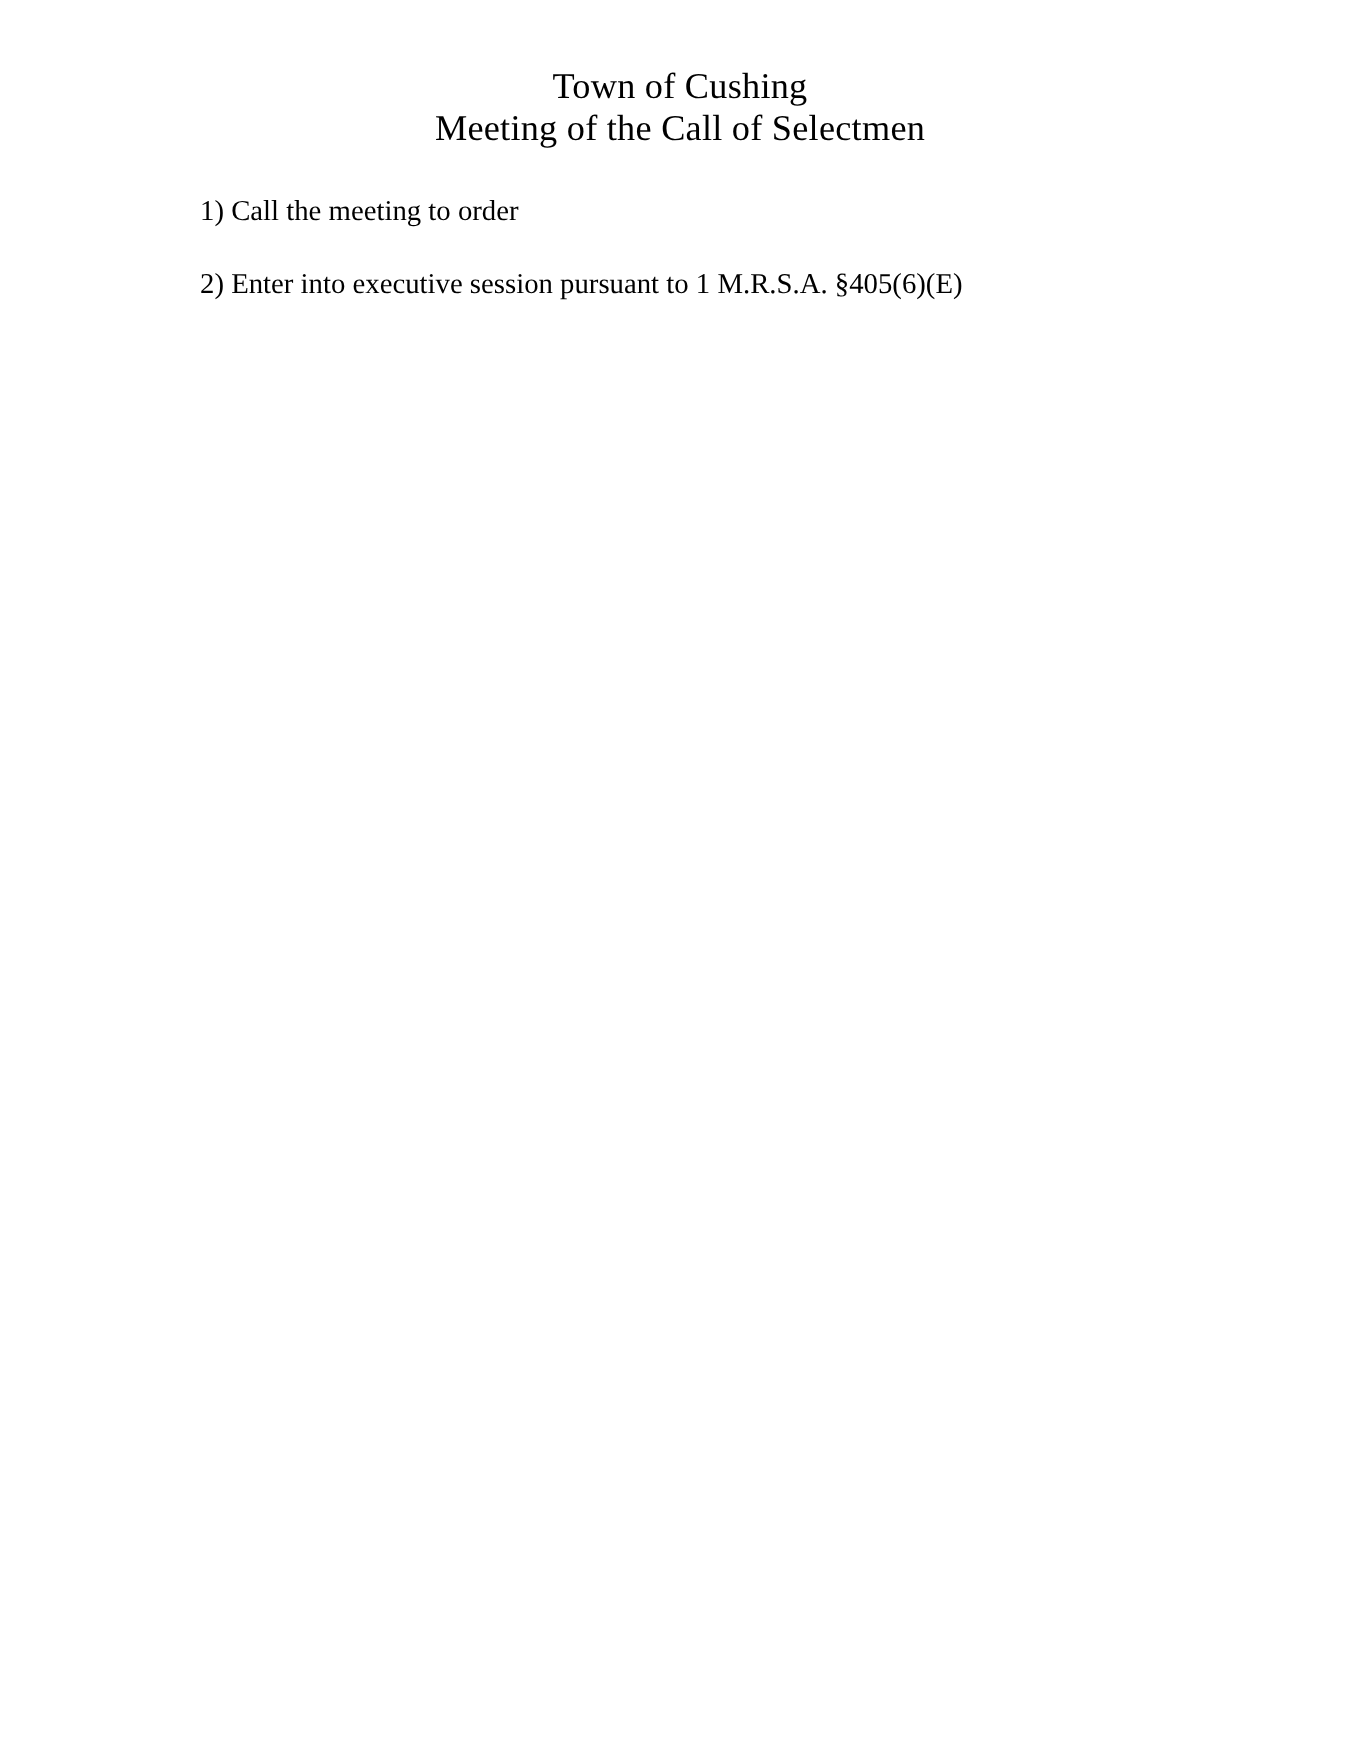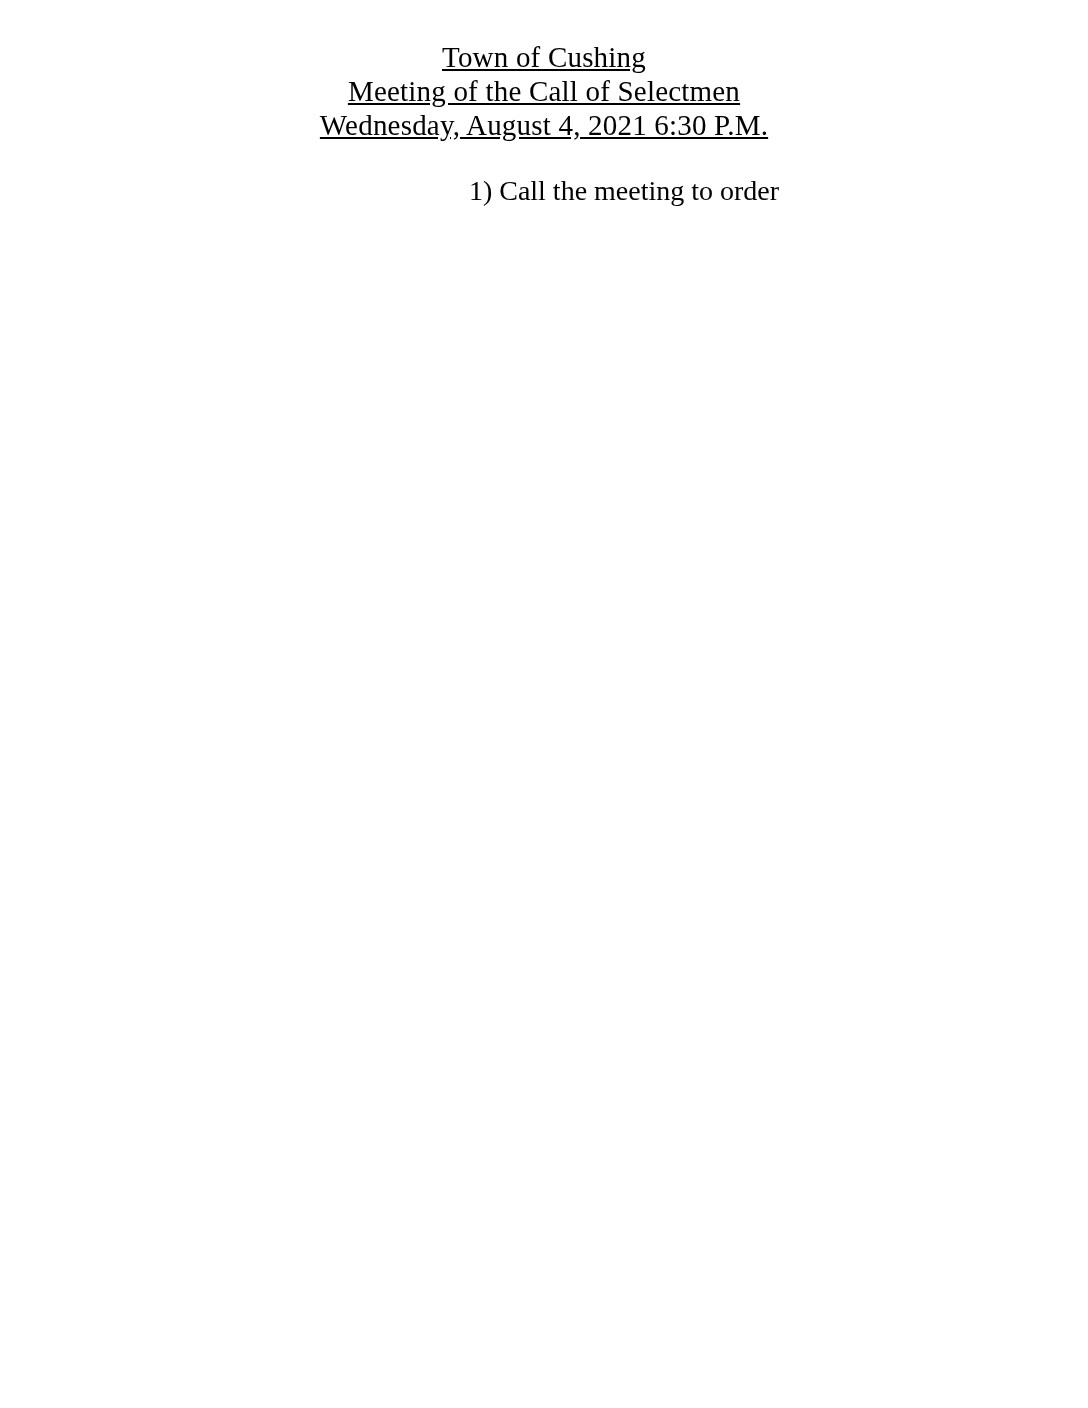--- a/index.html
+++ b/index.html
@@ -17,61 +17,62 @@
   }
   .page {
     width: 1088px;
     height: 1408px;
     background: #ffffff;
     position: relative;
     box-sizing: border-box;
   }
   .header-block {
     text-align: center;
-    padding-top: 40px;
-    text-decoration: underline;
+    padding-top: 52px;
   }
   .header-line {
     font-size: 29px;
     line-height: 34px;
     letter-spacing: 0.2px;
     white-space: nowrap;
   }
   .agenda-list {
     margin: 0;
     padding: 0;
     list-style: none;
     margin-top: 36px;
     margin-left: 160px;
   }
   .agenda-item {
-    font-size: 28px;
+    font-size: 23px;
     line-height: 26px;
     margin-bottom: 32px;
     white-space: nowrap;
-    text-align: center;
   }
   .agenda-item .num {
     display: inline;
   }
   .agenda-item .txt {
     display: inline;
   }
 </style>
 </head>
 <body>
 
 <div class="page">
 
   <div class="header-block">
     <div class="header-line">Town of Cushing</div>
     <div class="header-line">Meeting of the Call of Selectmen</div>
-    <div class="header-line">Wednesday, August 4, 2021 6:30 P.M.</div>
   </div>
 
   <ul class="agenda-list">
     <li class="agenda-item">
       <span class="num">1)</span>
       <span class="txt">Call the meeting to order</span>
     </li>
+    <li class="agenda-item">
+      <span class="num">2)</span>
+      <span class="txt">Enter into executive session pursuant to 1 M.R.S.A. §405(6)(E)</span>
+    </li>
   </ul>
 
 </div>
 
 </body></html>

